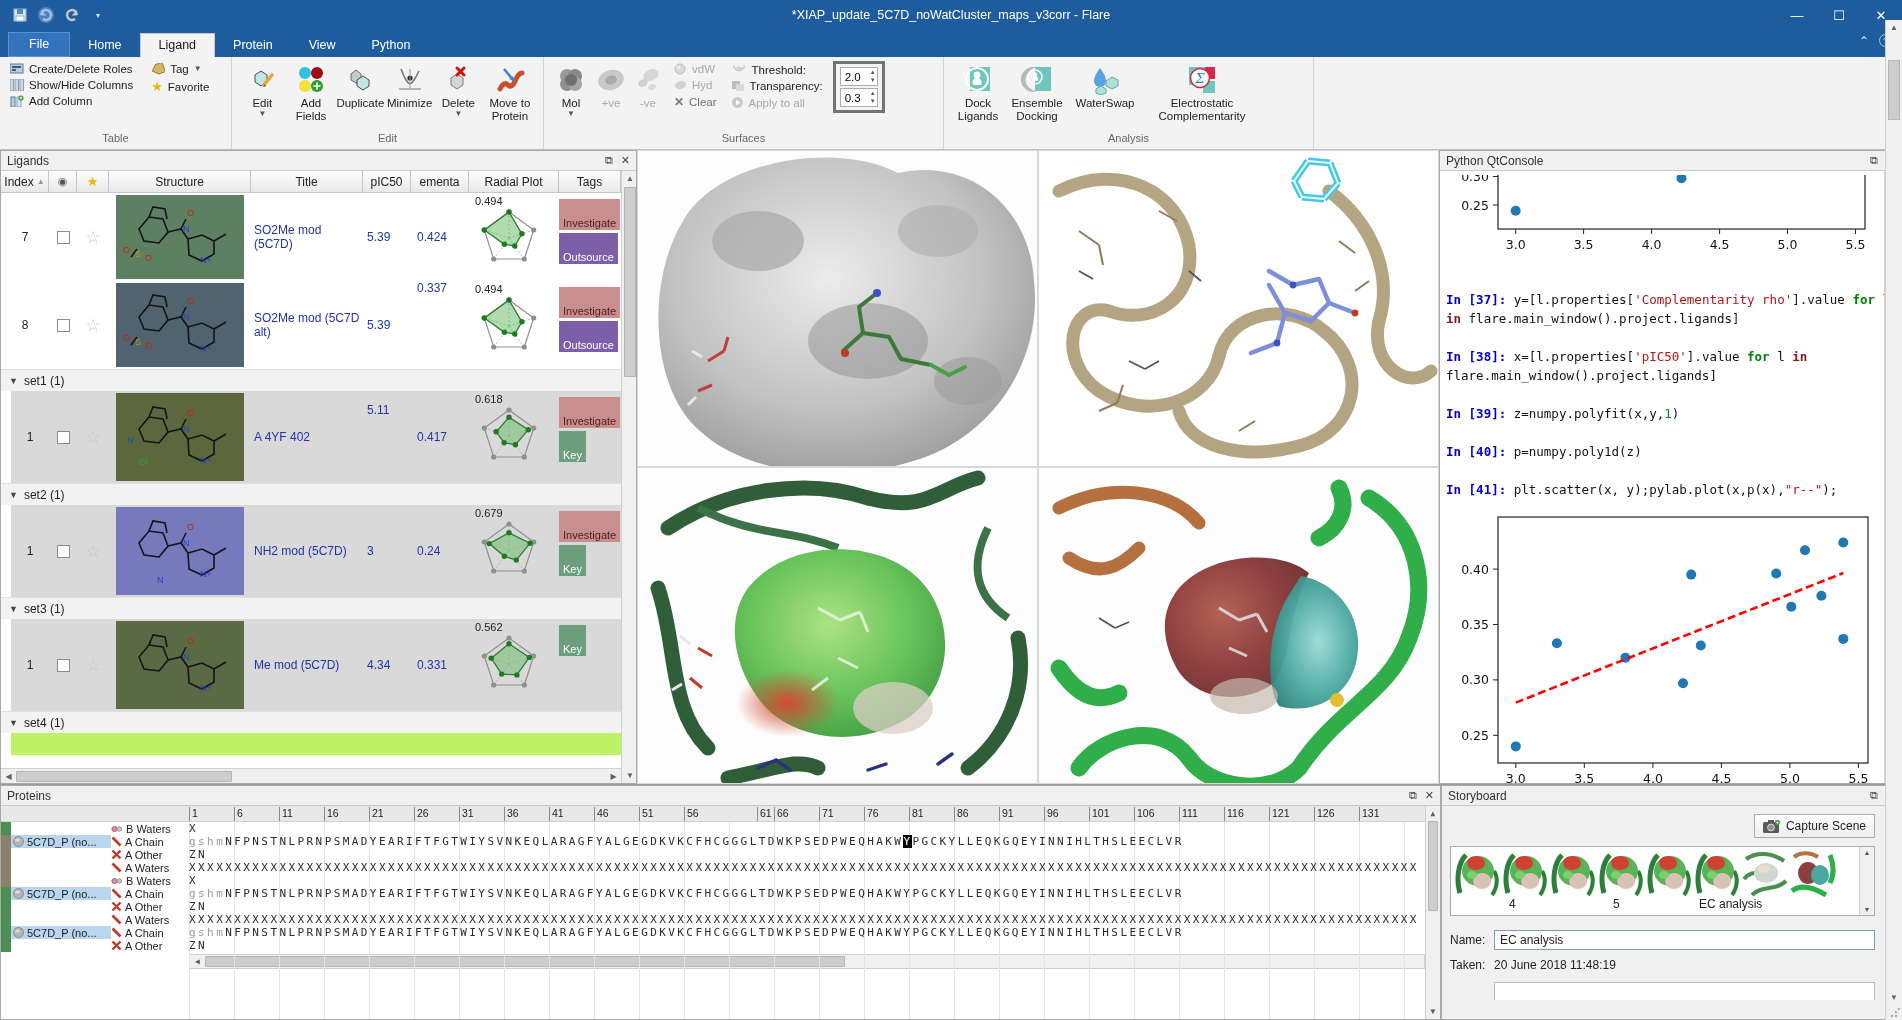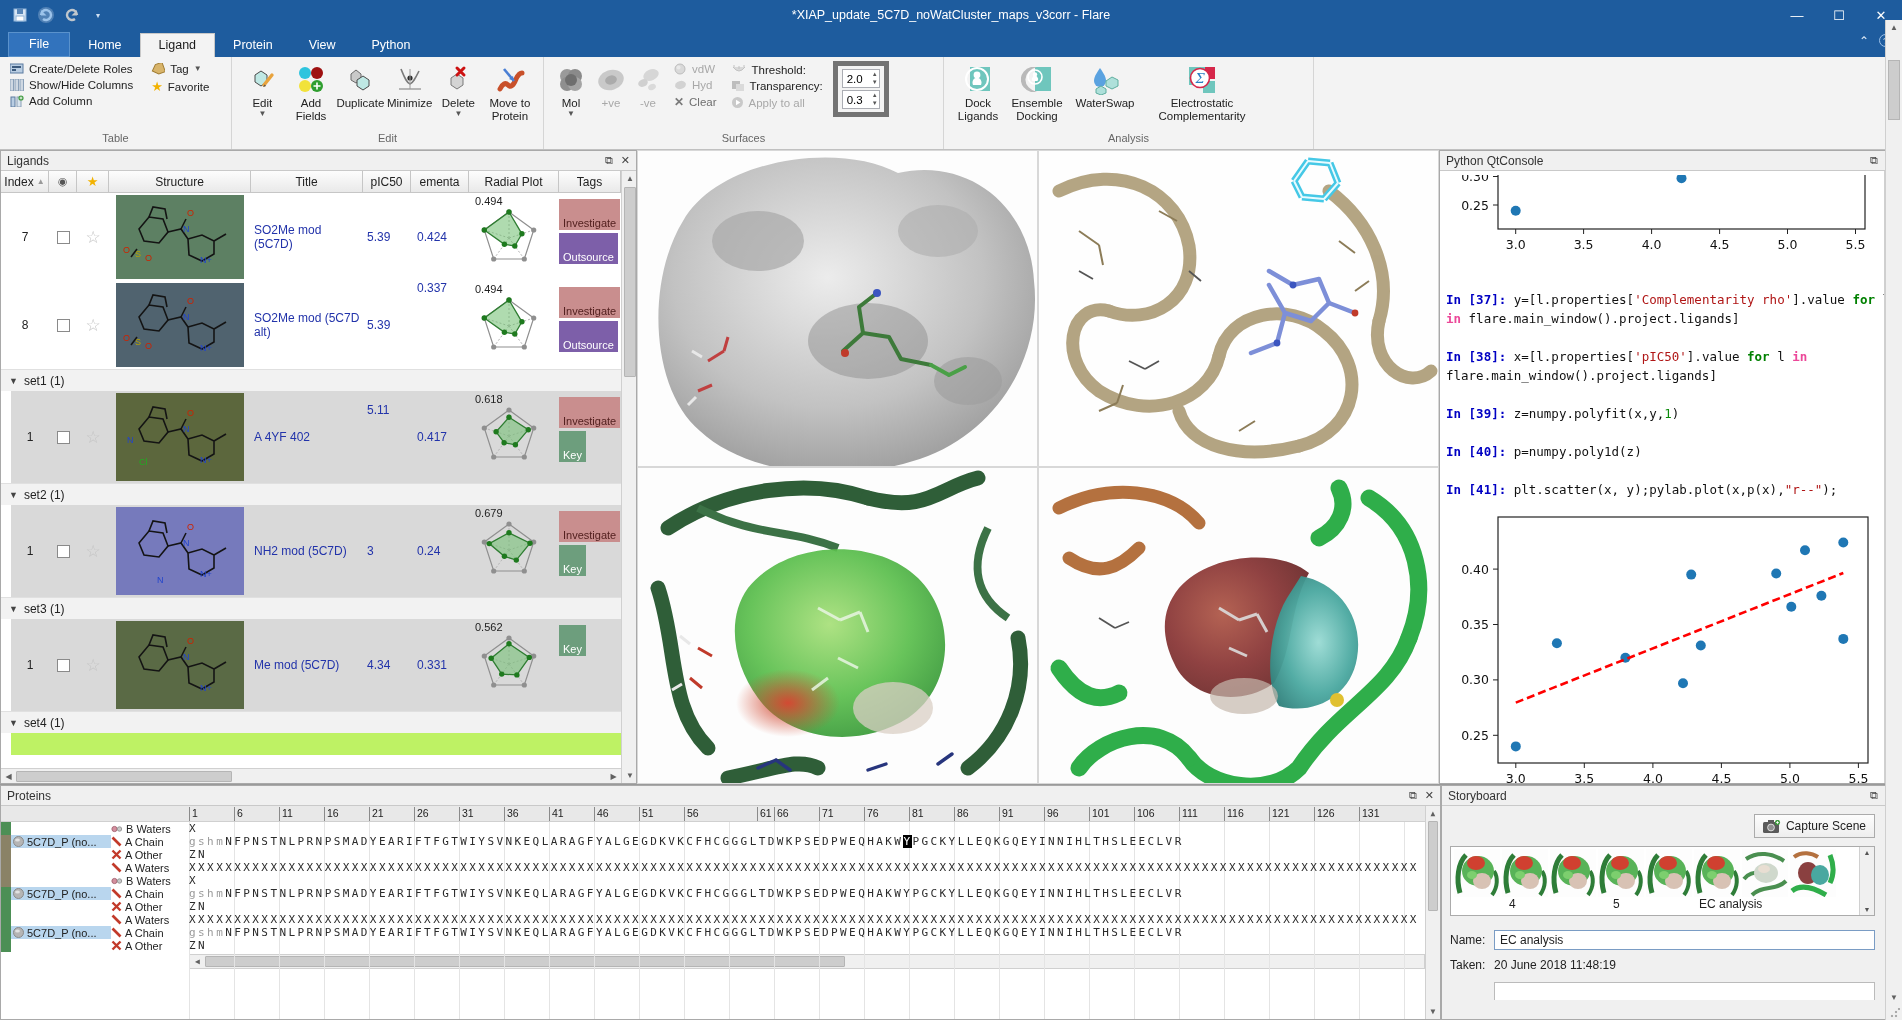--- a/index.html
+++ b/index.html
@@ -68,21 +68,21 @@
   .quad svg { display:block; }
 
   
   .console { width:463px; flex:none; }
   .con-body { flex:1; background:#fff; overflow:hidden; display:flex; }
   .con-scroll { flex:1; overflow:hidden; padding:2px 0 0 6px; font-family:"DejaVu Sans Mono",monospace; font-size:12.5px; color:#111; }
   .code-line { white-space:pre; line-height:19px; }
   .code-line .p { color:#0000c3; font-weight:bold; }
   .code-line .s { color:#b01616; }
   .code-line .k { color:#008000; font-weight:bold; }
-  .code-line .o { color:#ec4899; font-weight:bold; }
+  .code-line .o { color:#7f1d1d; font-weight:bold; }
   .code-line .n { color:#0a8a0a; }
   .plot-clip { overflow:hidden; position:relative; margin:2px 0 4px 2px; }
 
   
   .bottomrow { display:flex; height:236px; border-top:1px solid #9a9a9a; }
   .proteins { width:1441px; flex:none; position:relative; }
   .prot-body { flex:1; position:relative; background:#fff; overflow:hidden; font-family:"DejaVu Sans Mono",monospace; }
   .ruler { height:16px; background:#e8e8e8; border-bottom:1px solid #d0d0d0; position:relative; font-size:10.5px; color:#222; }
   .ruler .tick { position:absolute; top:1px; border-left:1px solid #8a8a8a; padding-left:2px; height:14px; font-family:"Liberation Sans",sans-serif; }
   .prow { height:13px; display:flex; align-items:center; font-size:11px; position:relative; }
@@ -365,21 +365,21 @@
         <div class="smallbtn disabled">
           <span class="icon-inline">
               <svg width="13" height="13">
                 <circle cx="6.5" cy="6.5" r="5.5" fill="#c9c9c9"></circle>
                 <path d="M5,3.8 L9.4,6.5 L5,9.2 Z" fill="#fff"></path>
               </svg>
             </span>
           <span>Apply to all</span>
         </div>
       </div>
-      <div style="display:flex;flex-direction:column;gap:2px;margin-left:6px;border:5px solid #737373;padding:3px 4px;">
+      <div style="display:flex;flex-direction:column;gap:2px;margin-left:6px;border:3px solid #737373;padding:3px 4px;">
         <div class="spinbox">
           <span>2.0</span>
           <span class="spin-arrows">▲<br>▼</span>
         </div>
         <div class="spinbox">
           <span>0.3</span>
           <span class="spin-arrows">▲<br>▼</span>
         </div>
       </div>
     </div>

